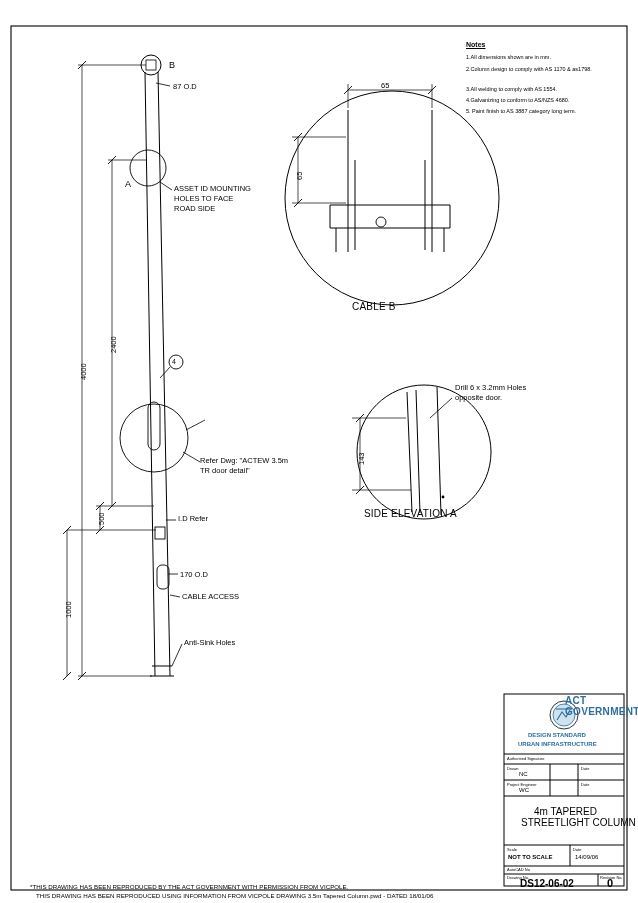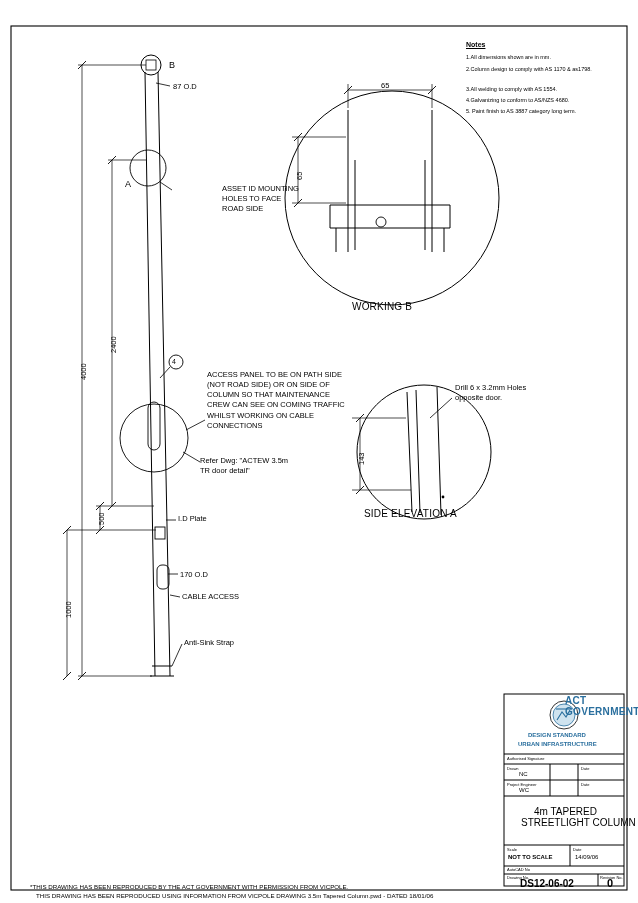--- a/index.html
+++ b/index.html
@@ -204,47 +204,41 @@
   <div class="abs notes-title" style="left:466px; top:41px;">Notes</div>
   <div class="abs note-line" style="left:466px; top:53px;">1.All dimensions shown are in mm.</div>
   <div class="abs note-line" style="left:466px; top:65px; width:150px; white-space:normal;">2.Column design to comply with AS 1170 &amp; as1798.</div>
   <div class="abs note-line" style="left:466px; top:85px;">3.All welding to comply with AS 1554.</div>
   <div class="abs note-line" style="left:466px; top:96px;">4.Galvanizing to conform to AS/NZS 4680.</div>
   <div class="abs note-line" style="left:466px; top:107px;">5. Paint finish to AS 3887 category long term.</div>
 
   <div class="abs txt" style="left:169px; top:59px; font-size:9px;">B</div>
   <div class="abs txt" style="left:173px; top:82px;">87 O.D</div>
   <div class="abs txt" style="left:125px; top:178px; font-size:9px;">A</div>
-  <div class="abs txt" style="left:174px; top:184px;margin-left:48px;">ASSET ID MOUNTING
+  <div class="abs txt" style="left:174px; top:184px;">ASSET ID MOUNTING
 HOLES TO FACE
 ROAD SIDE</div>
 
   <div class="abs txt" style="left:172px; top:357px; font-size:7px;">4</div>
 
-  <div class="abs txt" style="left:207px; top:370px;">ACCESS PANEL TO BE ON PATH SIDE
-(NOT ROAD SIDE) OR ON SIDE OF
-COLUMN SO THAT MAINTENANCE
-CREW CAN SEE ON COMING TRAFFIC
-WHILST WORKING ON CABLE
-CONNECTIONS</div>
   <div class="abs txt" style="left:200px; top:456px;">Refer Dwg: "ACTEW 3.5m
 TR door detail"</div>
-  <div class="abs txt" style="left:178px; top:514px;">I.D Plate</div>
+  <div class="abs txt" style="left:178px; top:514px;">I.D Refer</div>
   <div class="abs txt" style="left:180px; top:570px;text-align:right;">170 O.D</div>
   <div class="abs txt" style="left:182px; top:592px;">CABLE ACCESS</div>
-  <div class="abs txt" style="left:184px; top:638px;">Anti-Sink Strap</div>
+  <div class="abs txt" style="left:184px; top:638px;">Anti-Sink Holes</div>
 
   <div class="abs txt vert" style="left:79px; top:380px;">4000</div>
   <div class="abs txt vert" style="left:109px; top:353px;">2400</div>
   <div class="abs txt vert" style="left:97px; top:525px;">500</div>
   <div class="abs txt vert" style="left:64px; top:618px;">1000</div>
 
   <div class="abs txt" style="left:381px; top:81px;">65</div>
   <div class="abs txt vert" style="left:295px; top:180px;">65</div>
-  <div class="abs caption" style="left:352px; top:301px;">WORKING B</div>
+  <div class="abs caption" style="left:352px; top:301px;">CABLE B</div>
 
   <div class="abs txt" style="left:455px; top:383px;">Drill 6 x 3.2mm Holes
 opposite door.</div>
   <div class="abs txt vert" style="left:357px; top:465px;">143</div>
   <div class="abs caption" style="left:364px; top:508px;">SIDE ELEVATION A</div>
 
   <div class="abs footer-line" style="left:30px; top:883px;">*THIS DRAWING HAS BEEN REPRODUCED BY THE ACT GOVERNMENT WITH PERMISSION FROM VICPOLE.</div>
   <div class="abs footer-line" style="left:36px; top:892px;">THIS DRAWING HAS BEEN REPRODUCED USING INFORMATION FROM VICPOLE DRAWING 3.5m Tapered Column.pwd - DATED 18/01/06</div>
 
   <div class="abs tb-title" style="left:534px; top:695px; color:#2a6f9e;">ACT GOVERNMENT</div>

